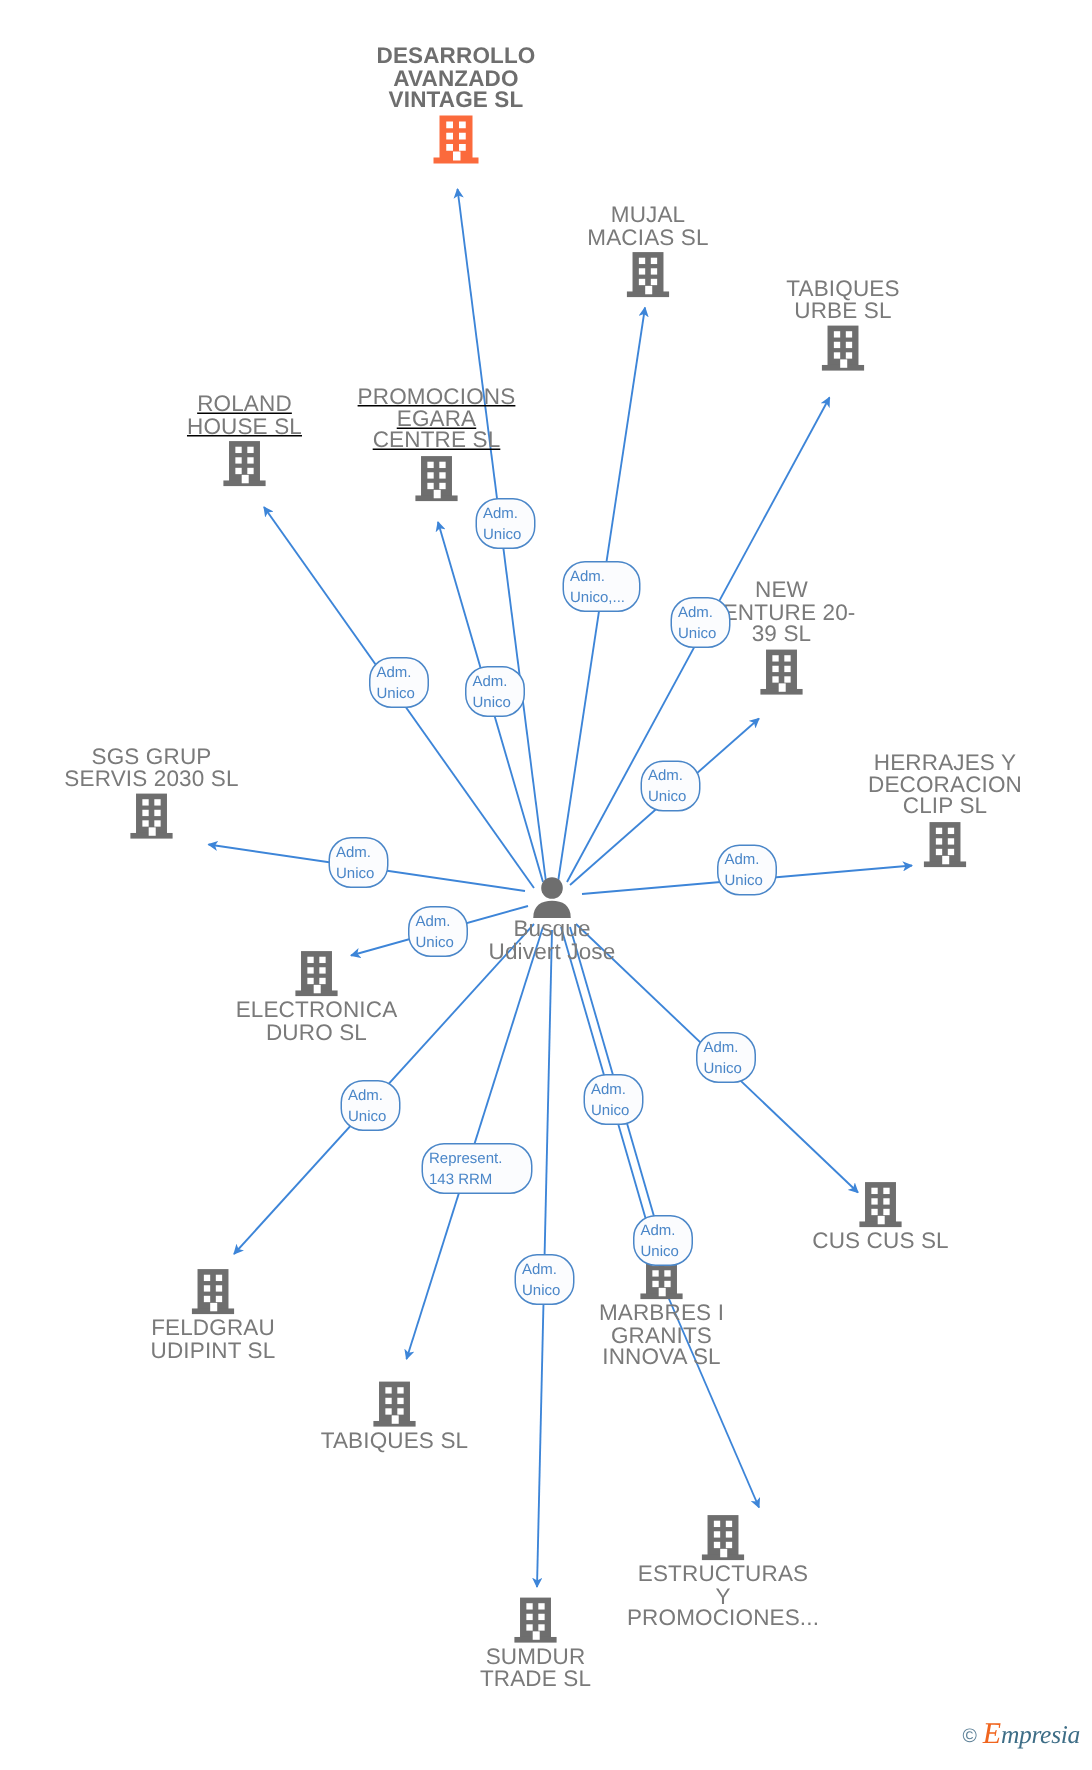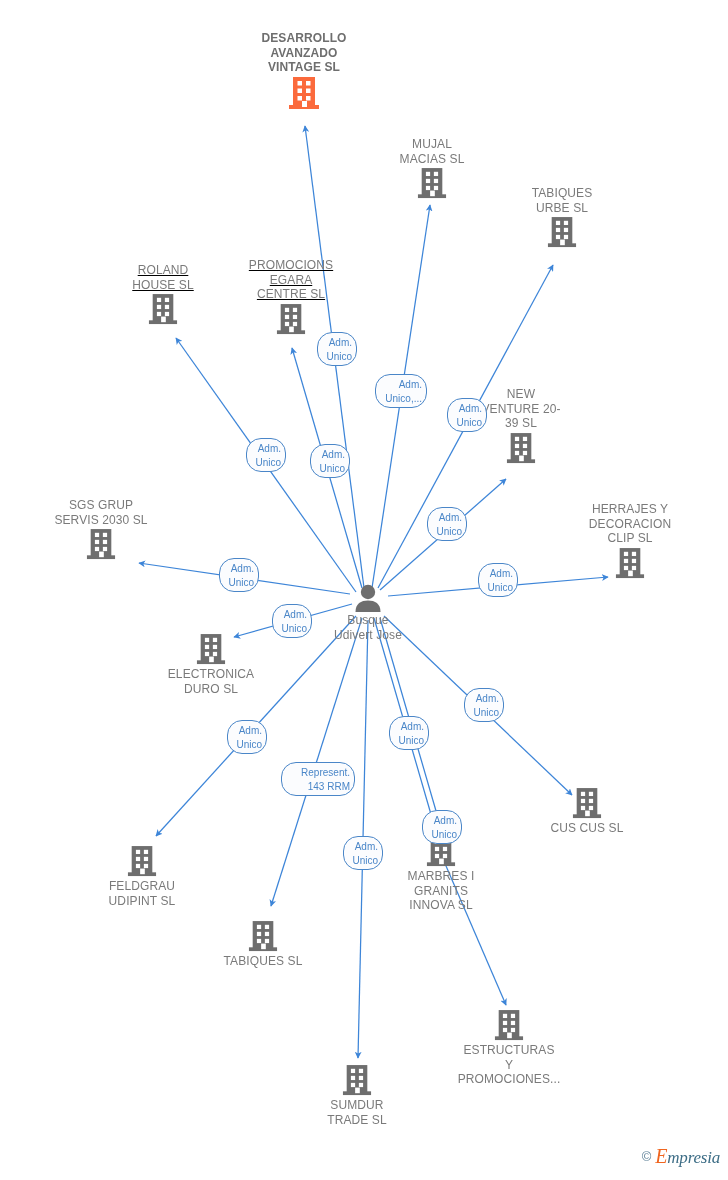--- a/index.html
+++ b/index.html
@@ -25,21 +25,21 @@
     height: 1180px;
     pointer-events: none;
   }
   .node {
     position: absolute;
     width: 140px;
     margin-left: -70px;
     text-align: center;
   }
   .node-label {
-    font-size: 12px;
+    font-size: 15px;
     line-height: 14.5px;
     color: #7a7a7a;
     letter-spacing: 0.1px;
     white-space: pre-line;
   }
   .node-label.highlight {
     color: #6e6e6e;
     font-weight: bold;
   }
   .node-icon {
@@ -50,21 +50,21 @@
   .node.person .node-icon { margin-bottom: 1px; }
   .edge-label {
     position: absolute;
     box-sizing: border-box;
     border: 1px solid #4a86c8;
     border-radius: 15px;
     background: #fbfcfe;
     color: #4a86c8;
     font-size: 10px;
     line-height: 14px;
-    text-align: right;
+    text-align: left;
     padding: 3px 4px 3px 4px;
     white-space: pre-line;
     z-index: 5;
   }
   #watermark {
     position: absolute;
     right: 8px;
     bottom: 12px;
     display: flex;
     align-items: center;
@@ -348,21 +348,21 @@
       <rect x="9.5" y="12.5" width="4.5" height="4.5" fill="#fff"></rect>
         <rect x="18" y="12.5" width="4.5" height="4.5" fill="#fff"></rect>
       <rect x="9.5" y="20" width="4.5" height="4.5" fill="#fff"></rect>
         <rect x="18" y="20" width="4.5" height="4.5" fill="#fff"></rect>
       <rect x="14" y="25" width="5" height="6" fill="#fff"></rect>
     </svg>
     <div class="node-label">SUMDUR
 TRADE SL</div>
   </div>
 
-  <div class="node company" style="left:509px; top:1008px;text-align:center;">
+  <div class="node company" style="left:482px; top:1008px;text-align:center;">
     <svg class="node-icon" width="30" height="34" viewBox="0 0 32 36">
       <rect x="5" y="1" width="22" height="30" fill="#6e6e6e"></rect>
       <rect x="1" y="29" width="30" height="4" fill="#6e6e6e"></rect>
       <rect x="9.5" y="5" width="4.5" height="4.5" fill="#fff"></rect>
         <rect x="18" y="5" width="4.5" height="4.5" fill="#fff"></rect>
       <rect x="9.5" y="12.5" width="4.5" height="4.5" fill="#fff"></rect>
         <rect x="18" y="12.5" width="4.5" height="4.5" fill="#fff"></rect>
       <rect x="9.5" y="20" width="4.5" height="4.5" fill="#fff"></rect>
         <rect x="18" y="20" width="4.5" height="4.5" fill="#fff"></rect>
       <rect x="14" y="25" width="5" height="6" fill="#fff"></rect>

